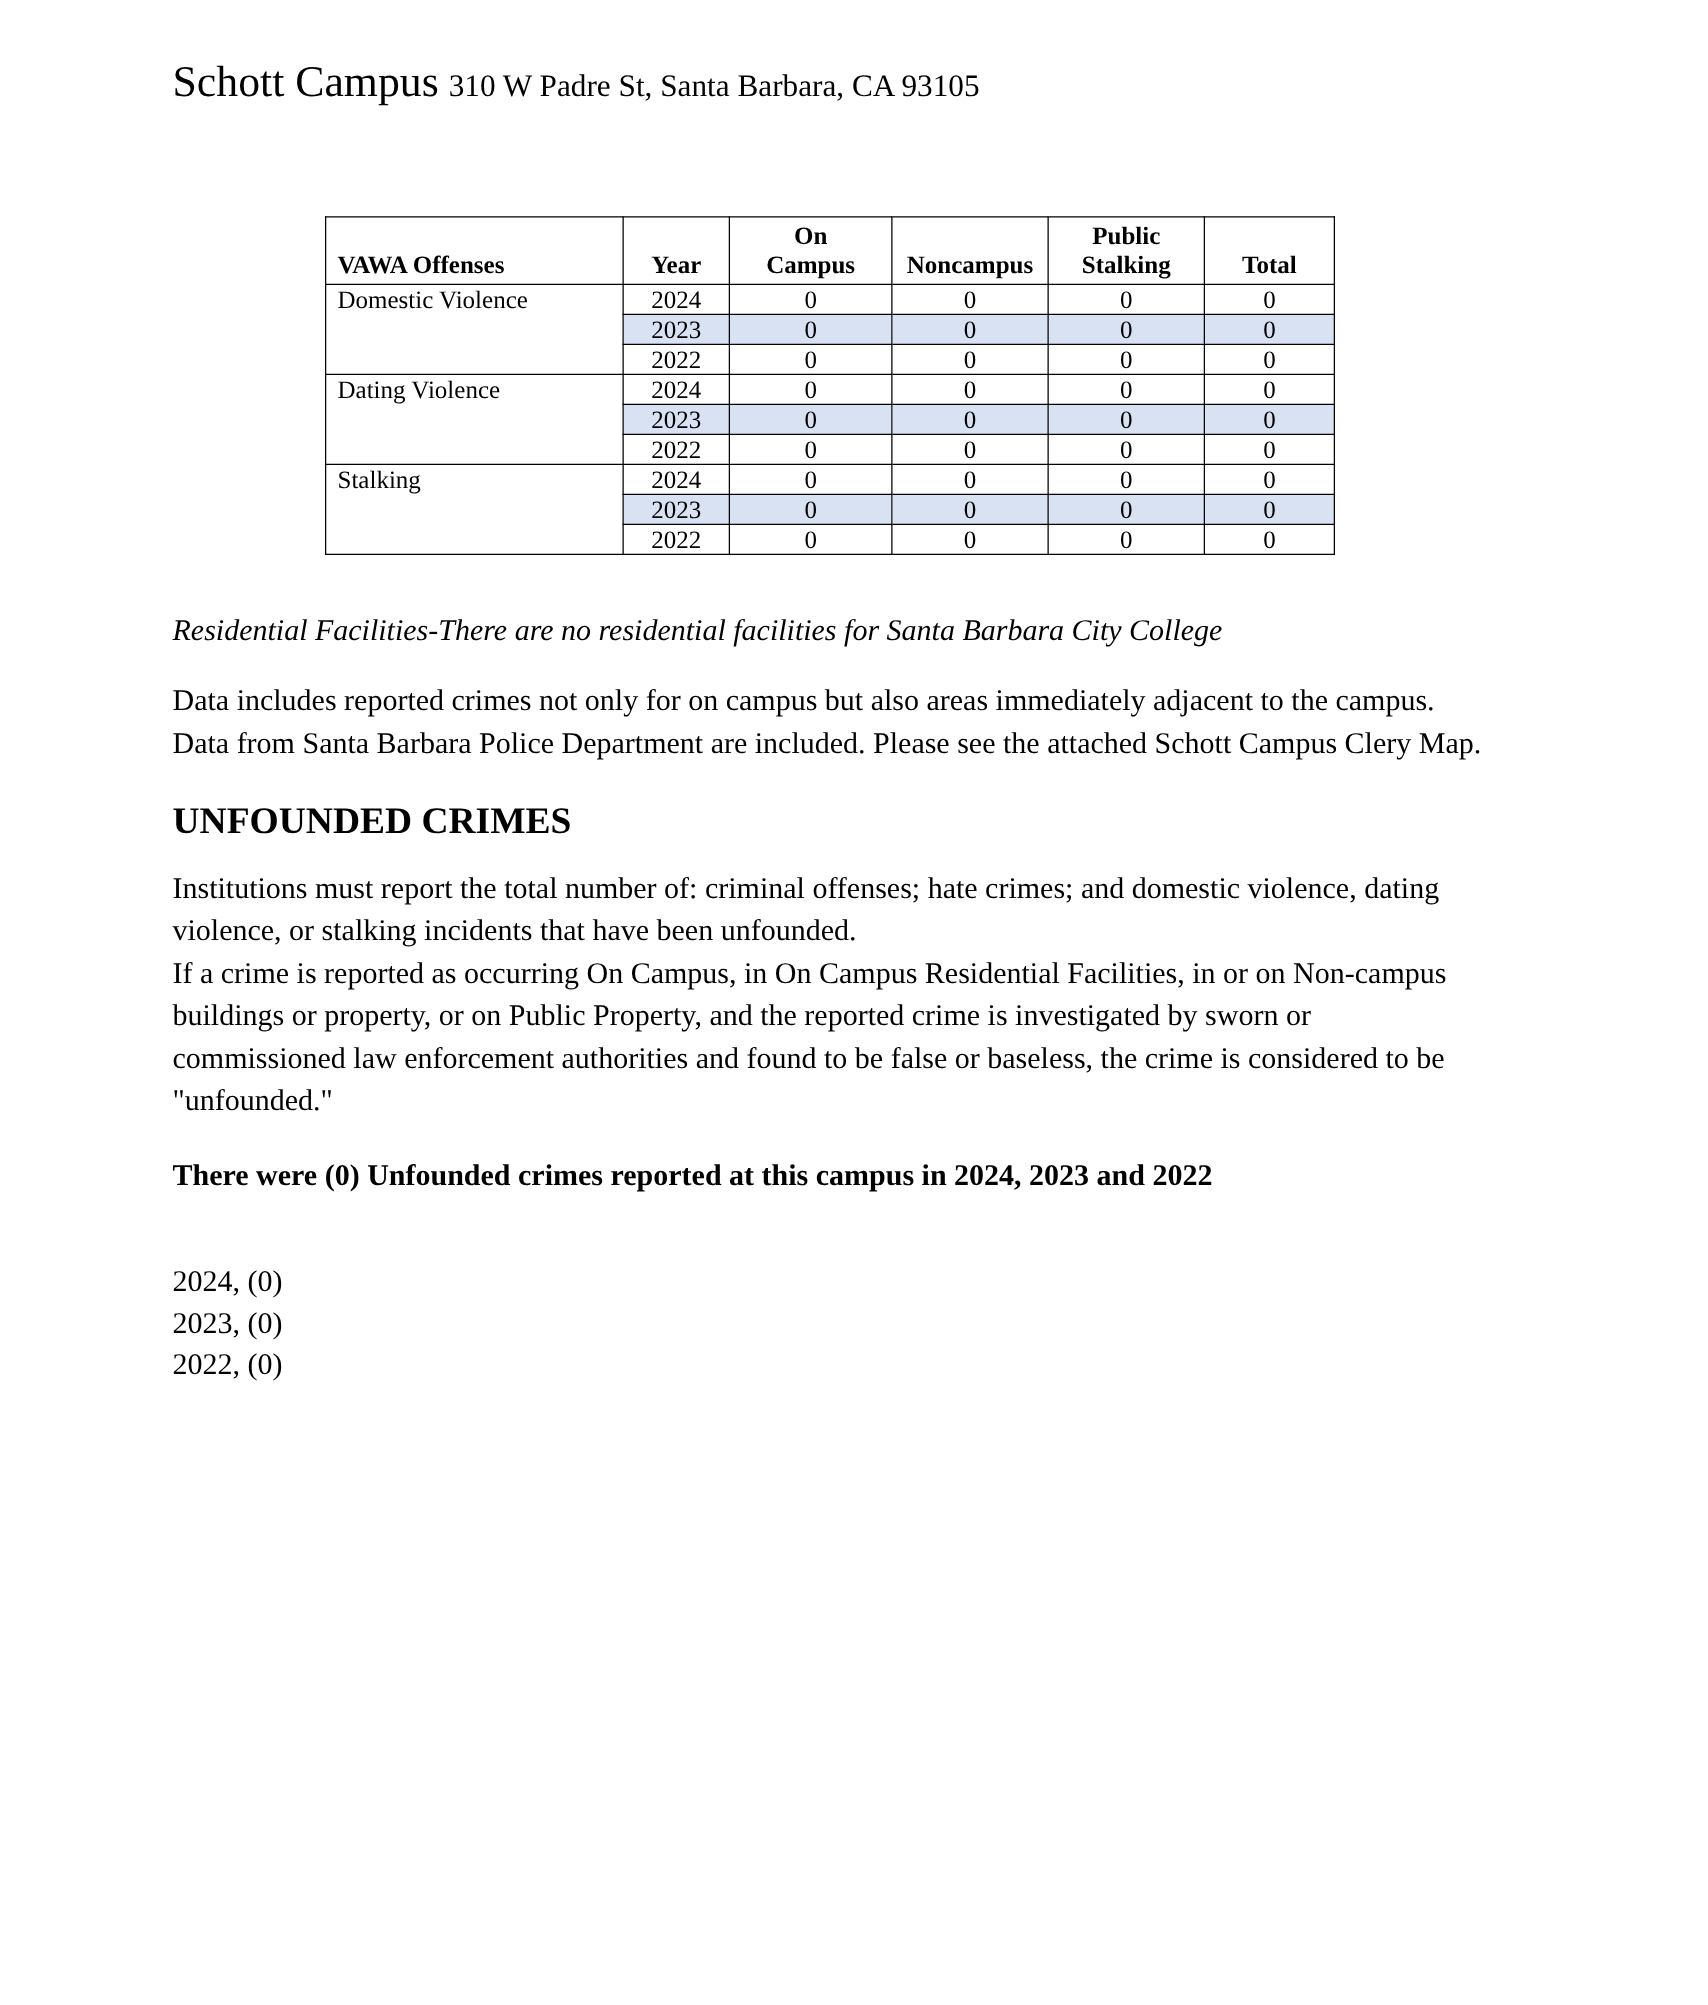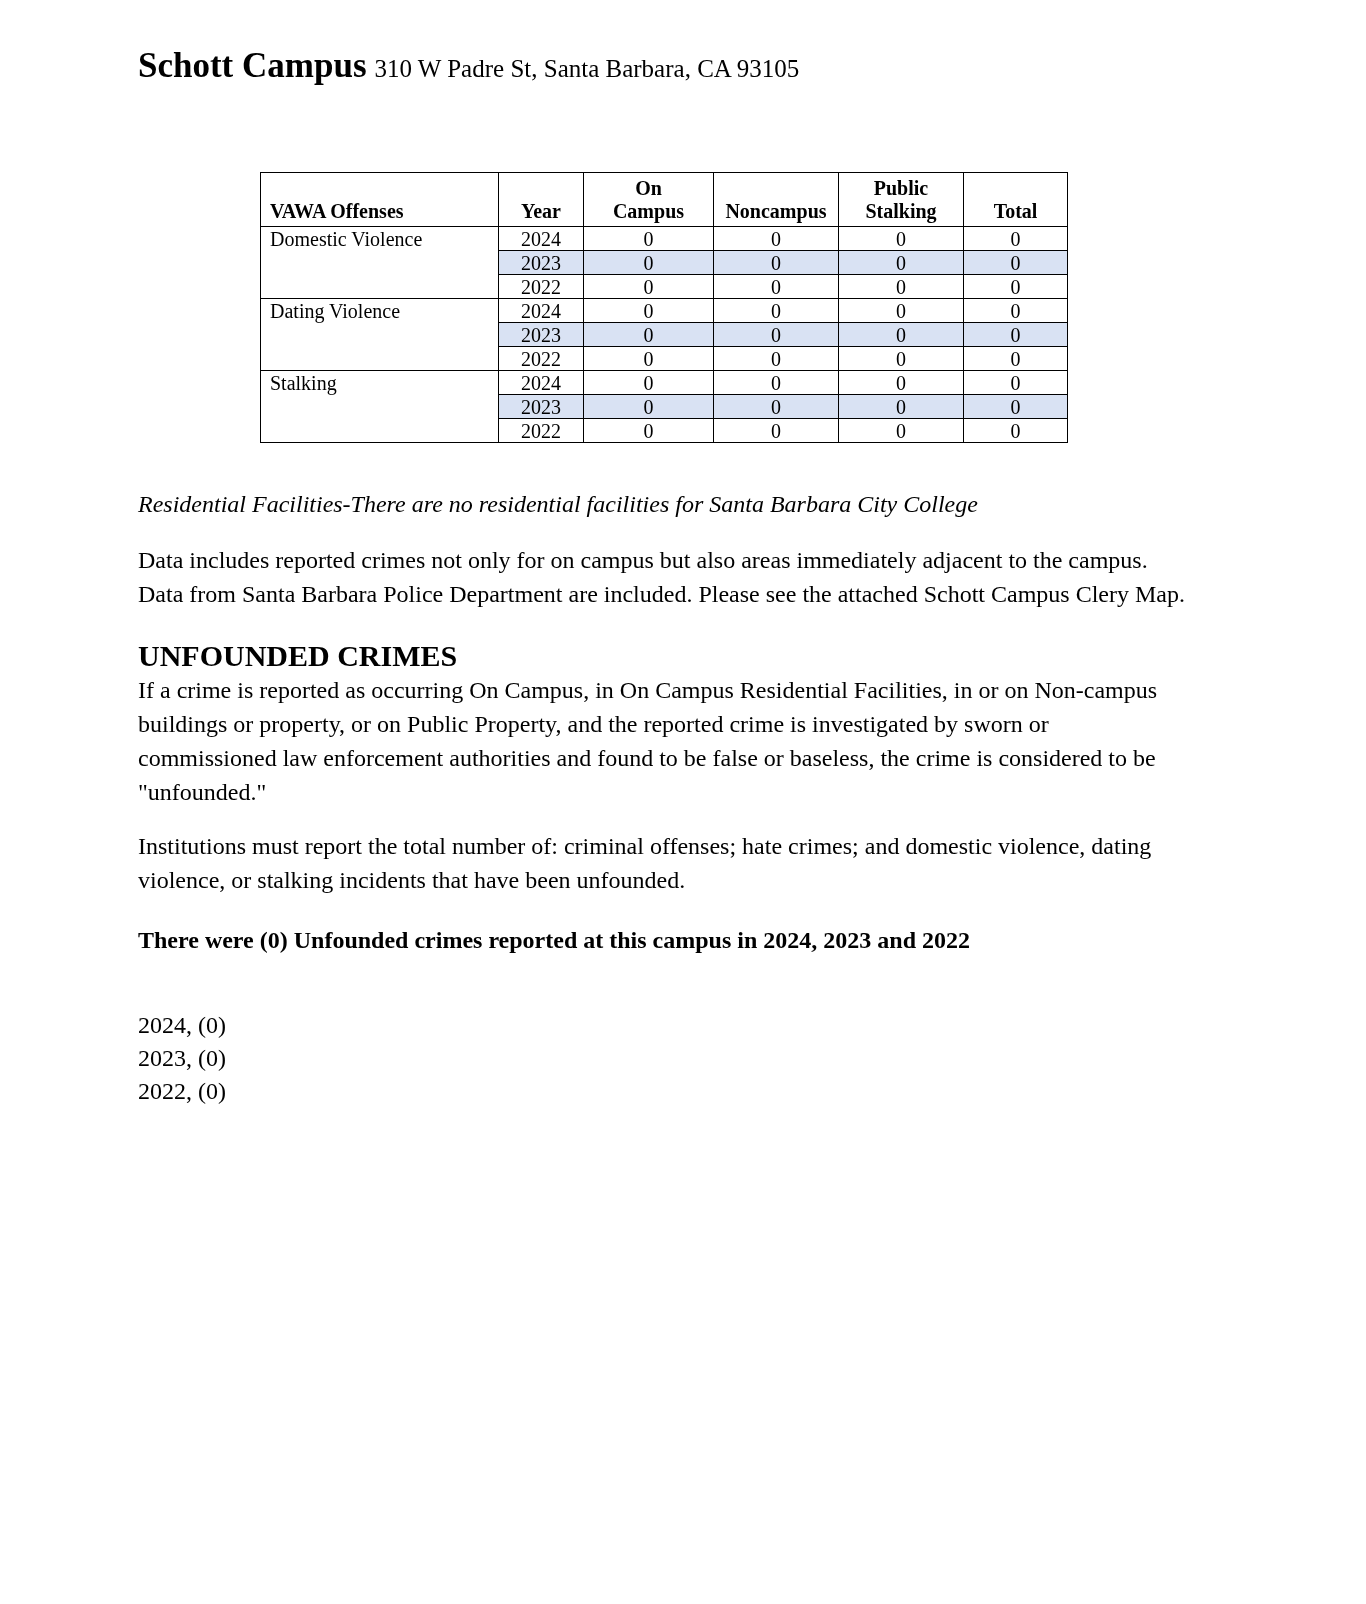--- a/index.html
+++ b/index.html
@@ -25,21 +25,20 @@
     height: 1604px;
     padding: 42px 180px 0 138px;
   }
   
   .doc-header {
     white-space: nowrap;
     line-height: 48px;
   }
   .campus-name {
     font-size: 35px;
-    font-weight: bold;
   }
   .campus-address {
     font-size: 25px;
     margin-left: 8px;
   }
   
   .table-wrap {
     margin-top: 76px;
     margin-left: 122px;
   }
@@ -217,23 +216,23 @@
       </tbody>
     </table>
   </div>
 
   <p class="body-text residential-note">Residential Facilities-There are no residential facilities for Santa Barbara City College</p>
 
   <p class="body-text data-note">Data includes reported crimes not only for on campus but also areas immediately adjacent to the campus. Data from Santa Barbara Police Department are included.  Please see the attached Schott Campus Clery Map.</p>
 
   <h2 class="section-heading unfounded-heading">UNFOUNDED CRIMES</h2>
 
+  <p class="body-text institutions-note">Institutions must report the total number of: criminal offenses; hate crimes; and domestic violence, dating violence, or stalking incidents that have been unfounded.</p>
+
   <p class="body-text">If a crime is reported as occurring On Campus, in On Campus Residential Facilities, in or on Non-campus buildings or property, or on Public Property, and the reported crime is investigated by sworn or commissioned law enforcement authorities and found to be false or baseless, the crime is considered to be "unfounded."</p>
-
-  <p class="body-text institutions-note">Institutions must report the total number of: criminal offenses; hate crimes; and domestic violence, dating violence, or stalking incidents that have been unfounded.</p>
 
   <p class="body-text summary-line">There were (0) Unfounded crimes reported at this campus in 2024, 2023 and 2022</p>
 
 
   <div class="hate-years">
     <div>2024, (0)</div>
     <div>2023, (0)</div>
     <div>2022, (0)</div>
   </div>
 

